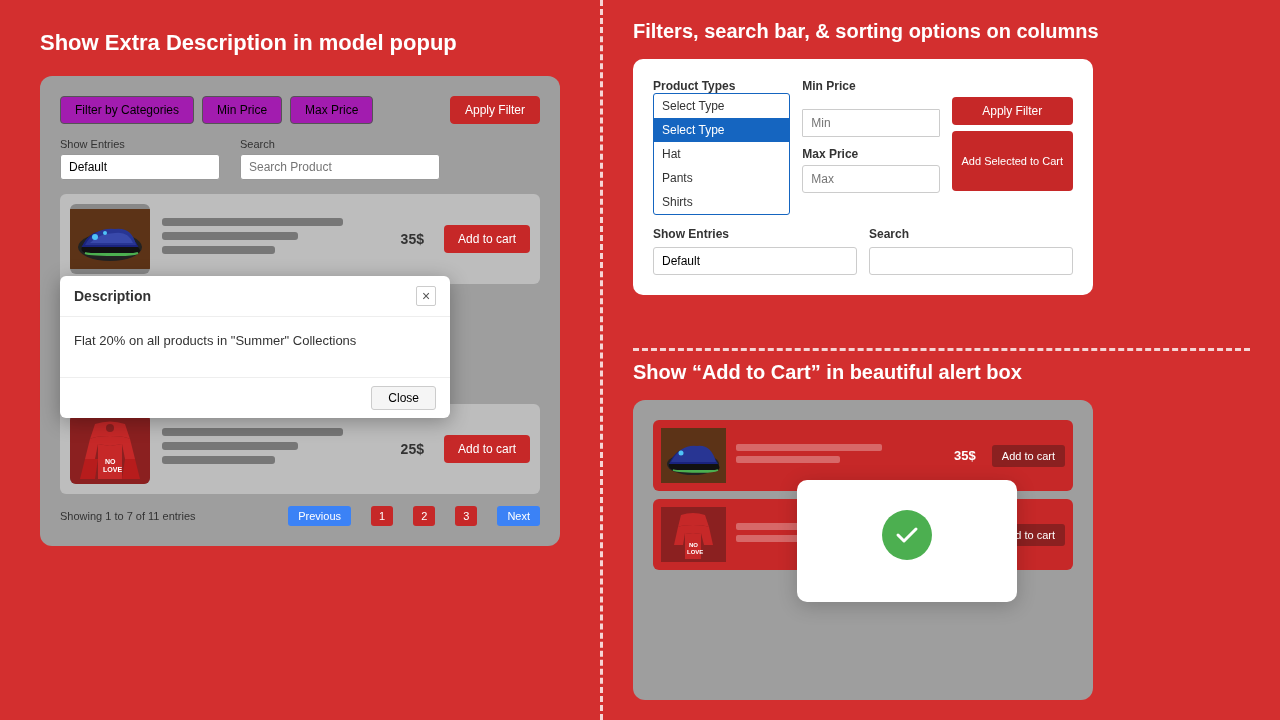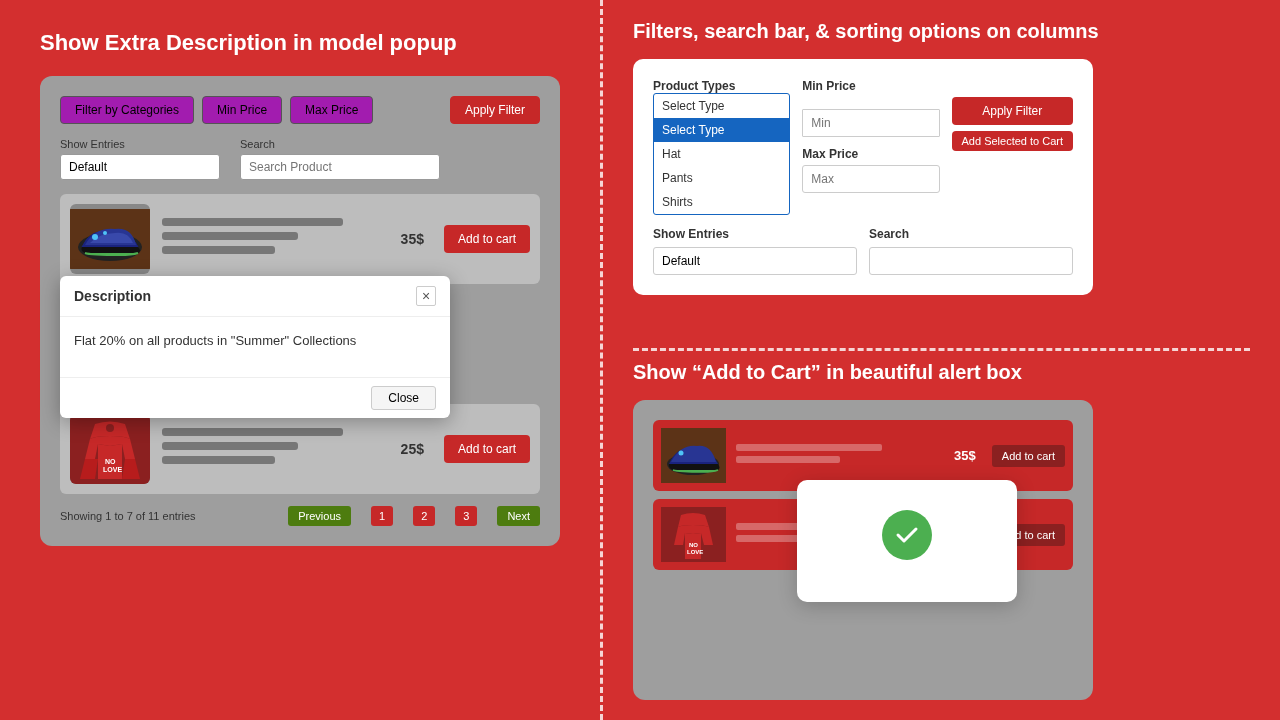--- a/index.html
+++ b/index.html
@@ -193,21 +193,21 @@
       gap: 20px;
       margin-top: 12px;
     }
     .pagination-info {
       font-size: 11px;
       color: #333;
       flex: 1;
     }
     .page-btn {
       padding: 4px 10px;
-      background: #4d7c0f;
+      background: #3b82f6;
       color: white;
       border: none;
       border-radius: 3px;
       font-size: 11px;
       cursor: pointer;
     }
     .page-btn.num {
       background: #c62828;
       padding: 4px 8px;
     }
@@ -261,21 +261,21 @@
       padding: 7px 16px;
       border-radius: 4px;
       font-size: 12px;
       cursor: pointer;
       white-space: nowrap;
     }
     .add-selected-btn {
       background: #c62828;
       color: white;
       border: none;
-      padding: 4px 10px;
+      padding: 24px 10px;
       border-radius: 4px;
       font-size: 11px;
       cursor: pointer;
       white-space: nowrap;
     }
     .filter-bottom-row {
       display: grid;
       grid-template-columns: 1fr 1fr;
       gap: 12px;
       margin-top: 12px;

